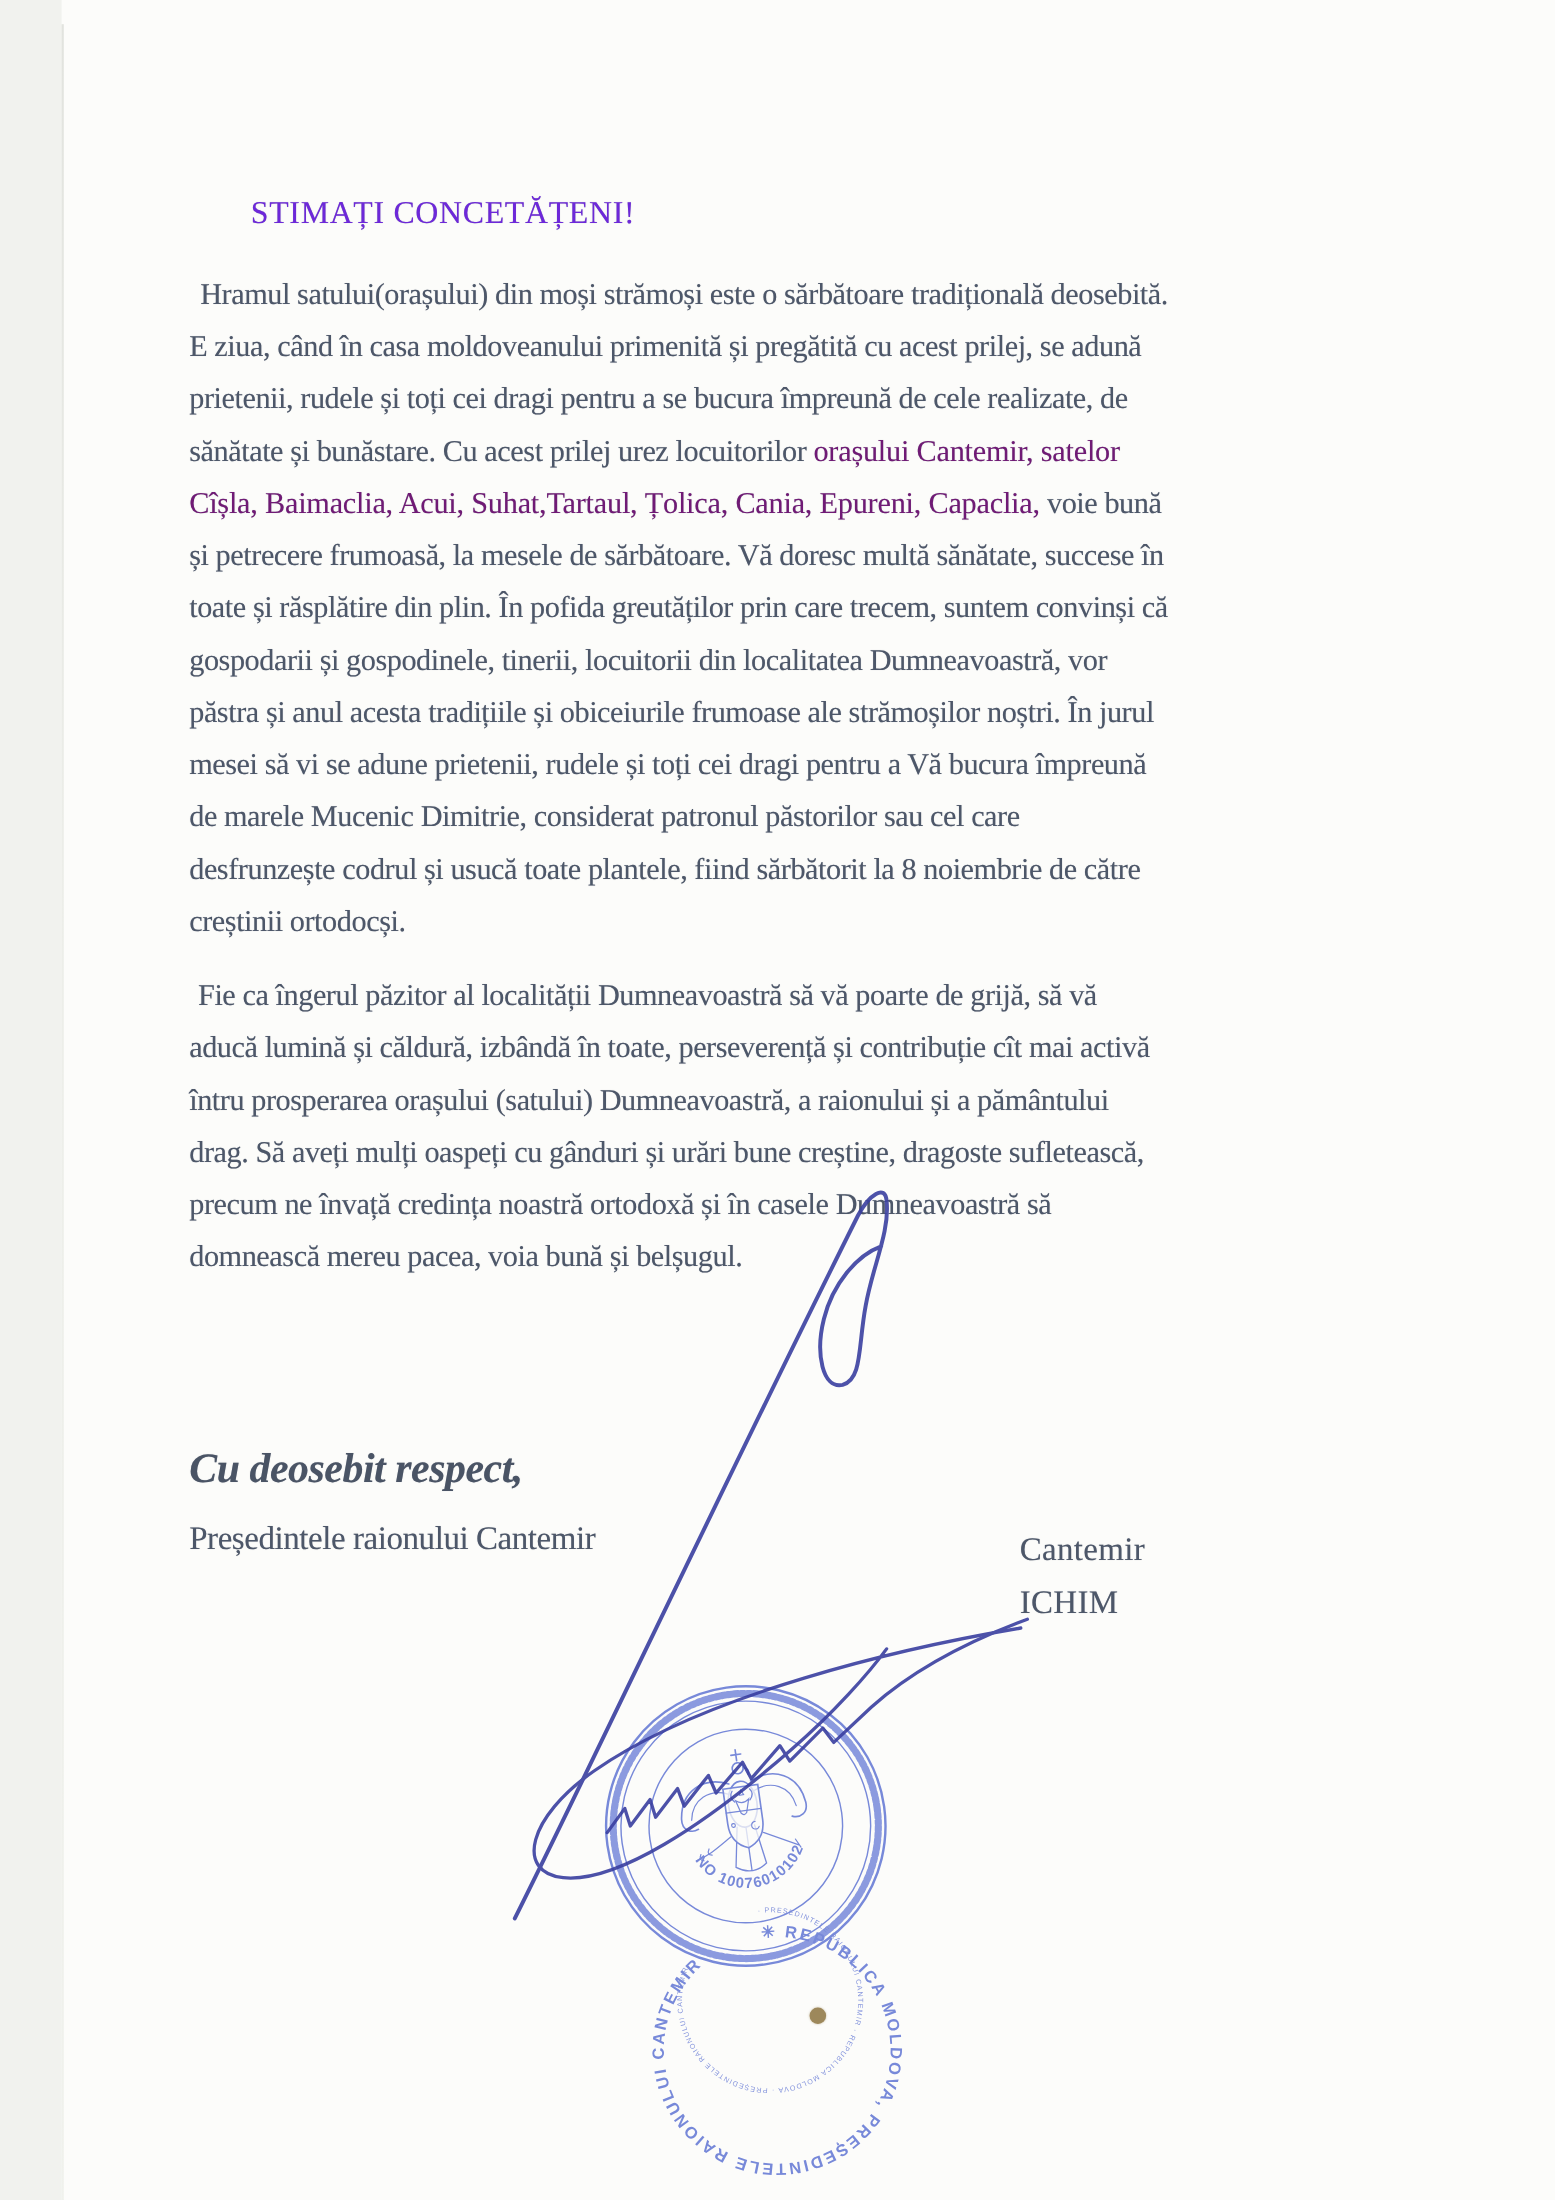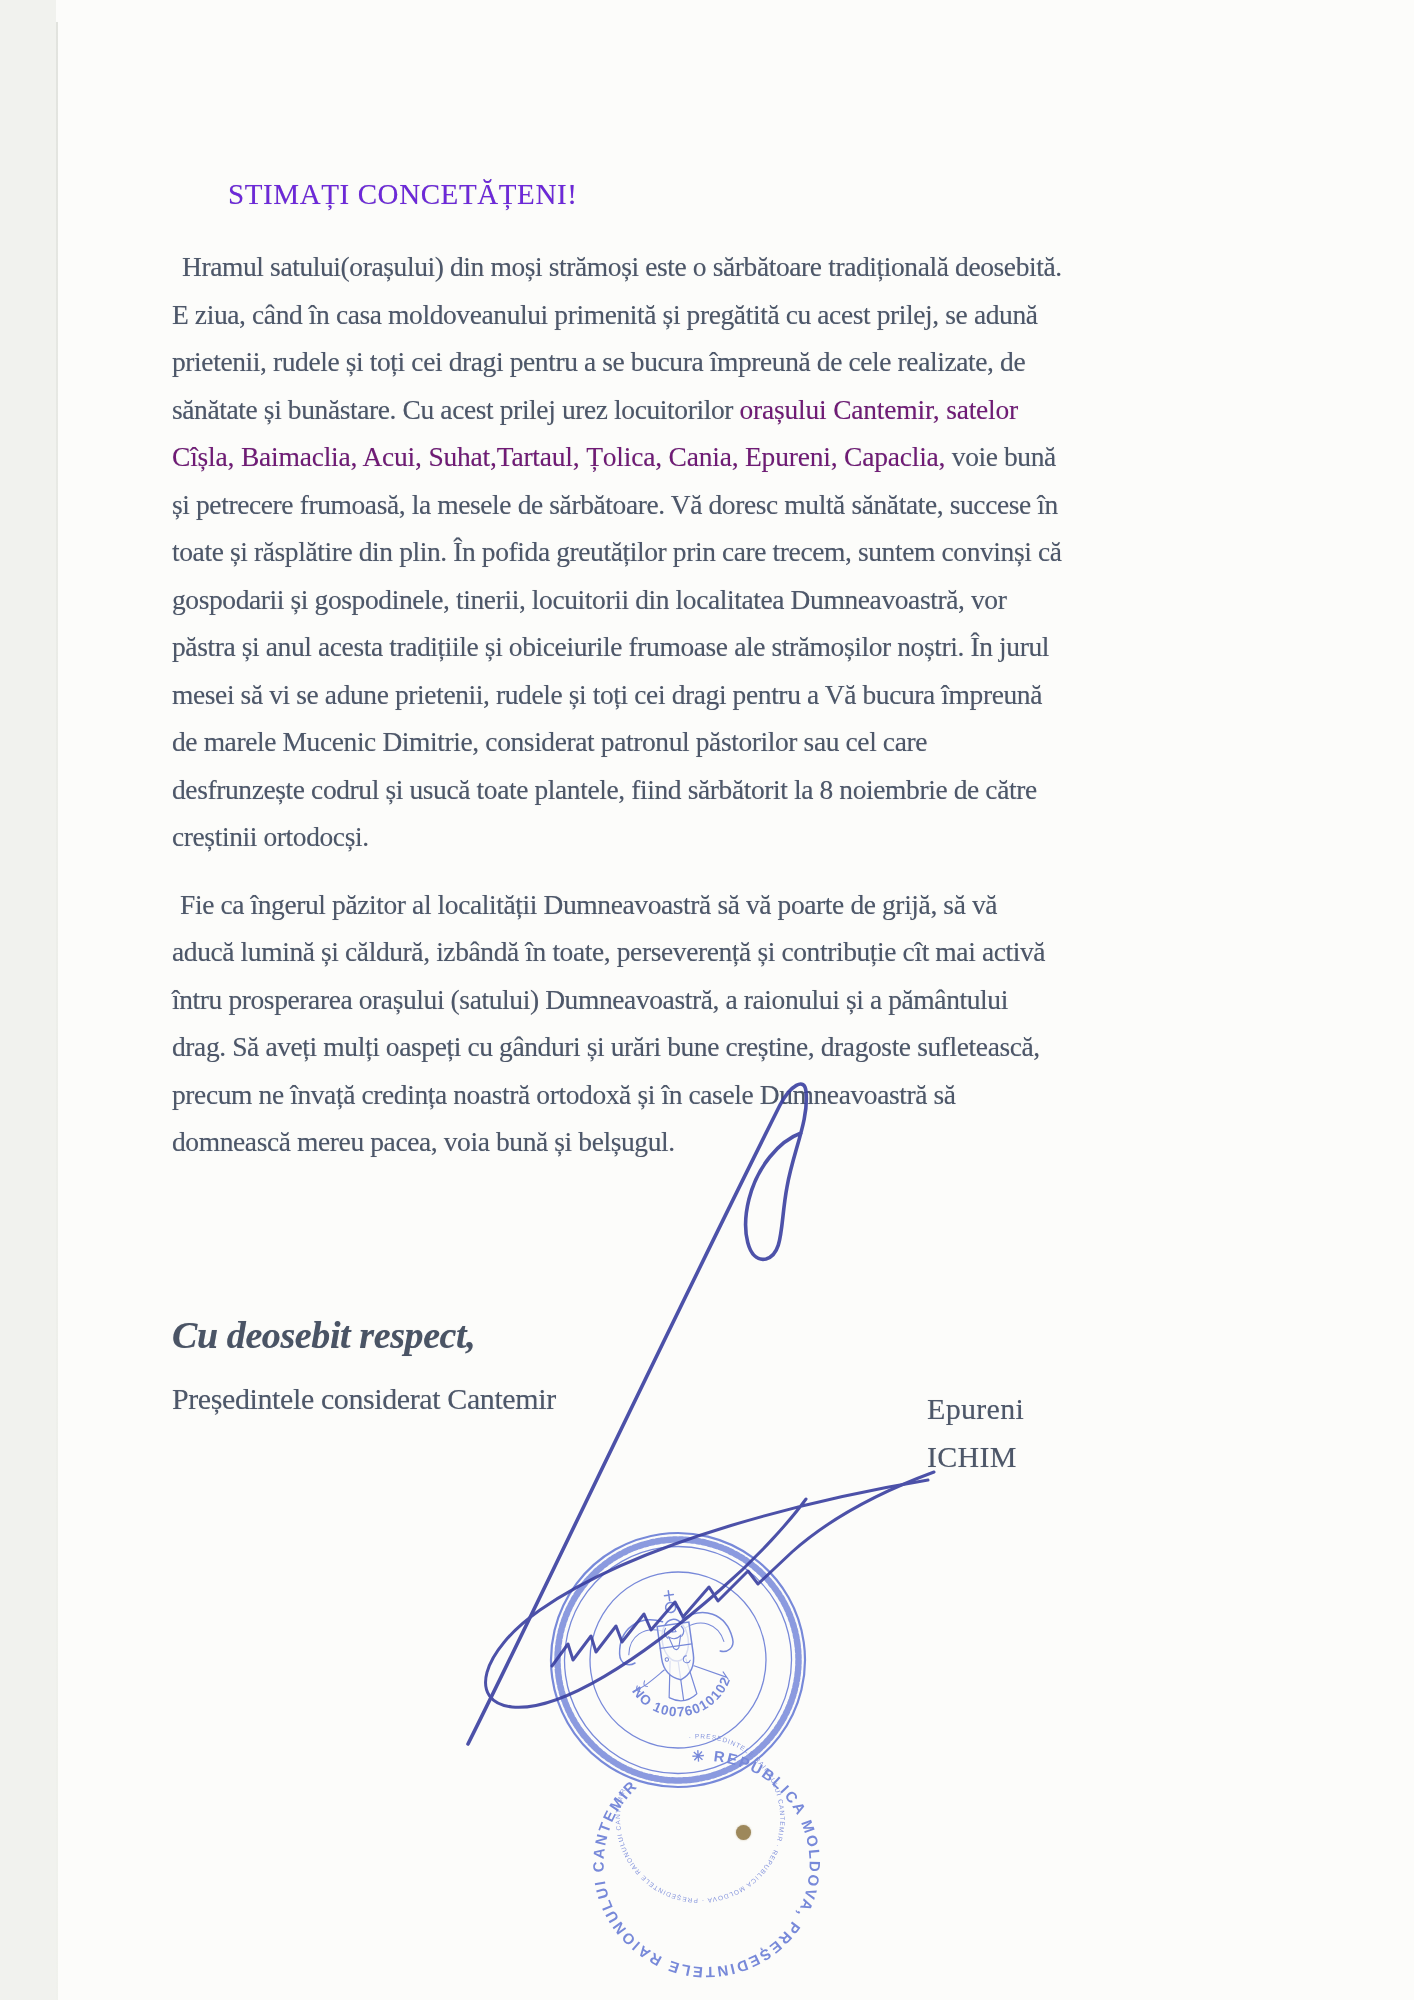--- a/index.html
+++ b/index.html
@@ -62,22 +62,22 @@
   <div class="content">
     <h1 class="heading">STIMAȚI CONCETĂȚENI!</h1>
 
     <p class="para1"><span>Hramul satului(orașului) din moși strămoși este o sărbătoare tradițională deosebită. E ziua, când în casa moldoveanului primenită și pregătită cu acest prilej, se adună prietenii, rudele și toți cei dragi pentru a se bucura împreună de cele realizate, de sănătate și bunăstare. Cu acest prilej urez locuitorilor </span><span class="bold-localities">orașului Cantemir, satelor Cîșla, Baimaclia, Acui, Suhat,Tartaul, Țolica, Cania, Epureni, Capaclia,</span><span> voie bună și petrecere frumoasă, la mesele de sărbătoare. Vă doresc multă sănătate, succese în toate și răsplătire din plin. În pofida greutăților prin care trecem, suntem convinși că gospodarii și gospodinele, tinerii, locuitorii din localitatea Dumneavoastră, vor păstra și anul acesta tradițiile și obiceiurile frumoase ale strămoșilor noștri. În jurul mesei să vi se adune prietenii, rudele și toți cei dragi pentru a Vă bucura împreună de marele Mucenic Dimitrie, considerat patronul păstorilor sau cel care desfrunzește codrul și usucă toate plantele, fiind sărbătorit la 8 noiembrie de către creștinii ortodocși.</span></p>
 
     <p class="para2">Fie ca îngerul păzitor al localității Dumneavoastră să vă poarte de grijă, să vă aducă lumină și căldură, izbândă în toate, perseverență și contribuție cît mai activă întru prosperarea orașului (satului) Dumneavoastră, a raionului și a pământului drag. Să aveți mulți oaspeți cu gânduri și urări bune creștine, dragoste sufletească, precum ne învață credința noastră ortodoxă și în casele Dumneavoastră să domnească mereu pacea, voia bună și belșugul.</p>
 
     <div class="salutation">Cu deosebit respect,</div>
 
     <div class="sign-row">
-      <span class="signer-title">Președintele considerat Cantemir</span>
-      <span class="signer-name">Epureni ICHIM</span>
+      <span class="signer-title">Președintele raionului Cantemir</span>
+      <span class="signer-name">Cantemir ICHIM</span>
     </div>
   </div>
 
   <div class="speck"></div>
 
   <svg class="overlay" viewBox="0 0 1414 2000">
 
     <g transform="translate(678,1660) rotate(-8)" stroke="#5b70d2" fill="none" opacity="0.82" stroke-linecap="round">
 
       <circle r="127" stroke-width="2.2"></circle>

